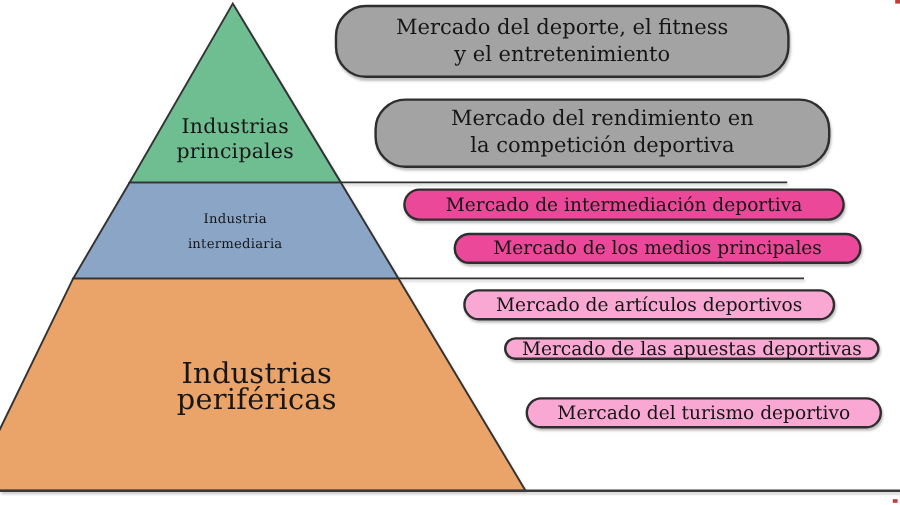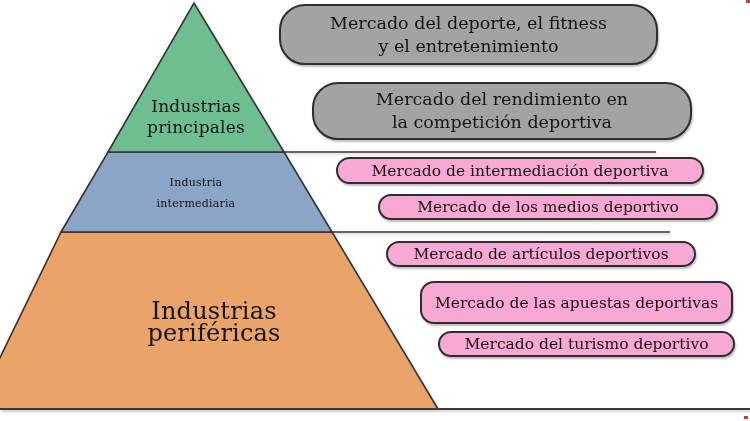--- a/index.html
+++ b/index.html
@@ -35,28 +35,28 @@
     text-align: center;
     white-space: pre-line;
     border: 2px solid #2e2e2e;
     box-sizing: border-box;
     box-shadow: 1px 2px 2px rgba(110,110,110,0.45);
     color: #151515;
   }
   .mbox.big   { border-radius: 26px; font-size: 17.5px; line-height: 23px; }
   .mbox.small { border-radius: 14px; font-size: 15.5px; line-height: 18px; }
   .fill-green { background: #a3a3a3; }
-  .fill-blue  { background: #f9a8d4; }
+  .fill-blue  { background: #ec4899; }
   .fill-peach { background: #f9a8d4; }
   .box1 { left: 279px; top: 4px;   width: 379px; height: 61px; }
   .box2 { left: 312px; top: 82px;  width: 380px; height: 58px; }
   .box3 { left: 336px; top: 157px; width: 368px; height: 27px; }
   .box4 { left: 378px; top: 194px; width: 340px; height: 26px; }
   .box5 { left: 386px; top: 241px; width: 310px; height: 26px; }
-  .box6 { left: 420px; top: 281px; width: 313px; height: 43px; }
+  .box6 { left: 420px; top: 281px; width: 313px; height: 19px; }
   .box7 { left: 438px; top: 331px; width: 297px; height: 26px; }
   .artifact {
     position: absolute;
     background: #c43b3b;
   }
   .artifact.tr { right: 0;  top: 0;    width: 4px; height: 3px; }
   .artifact.br { right: 2px; top: 416px; width: 4px; height: 3px; }
 </style>
 </head>
 <body>
@@ -76,21 +76,21 @@
 principales</div>
   <div class="pyr-label l2">Industria
 intermediaria</div>
   <div class="pyr-label l3">Industrias periféricas</div>
 
   <div class="mbox big fill-green box1">Mercado del deporte, el fitness
 y el entretenimiento</div>
   <div class="mbox big fill-green box2">Mercado del rendimiento en
 la competición deportiva</div>
   <div class="mbox small fill-blue box3">Mercado de intermediación deportiva</div>
-  <div class="mbox small fill-blue box4">Mercado de los medios deportivo</div>
+  <div class="mbox small fill-blue box4">Mercado de los medios principales</div>
   <div class="mbox small fill-peach box5">Mercado de artículos deportivos</div>
   <div class="mbox small fill-peach box6">Mercado de las apuestas deportivas</div>
   <div class="mbox small fill-peach box7">Mercado del turismo deportivo</div>
 
   <div class="artifact tr"></div>
   <div class="artifact br"></div>
 
 </div>
 
 </body></html>

